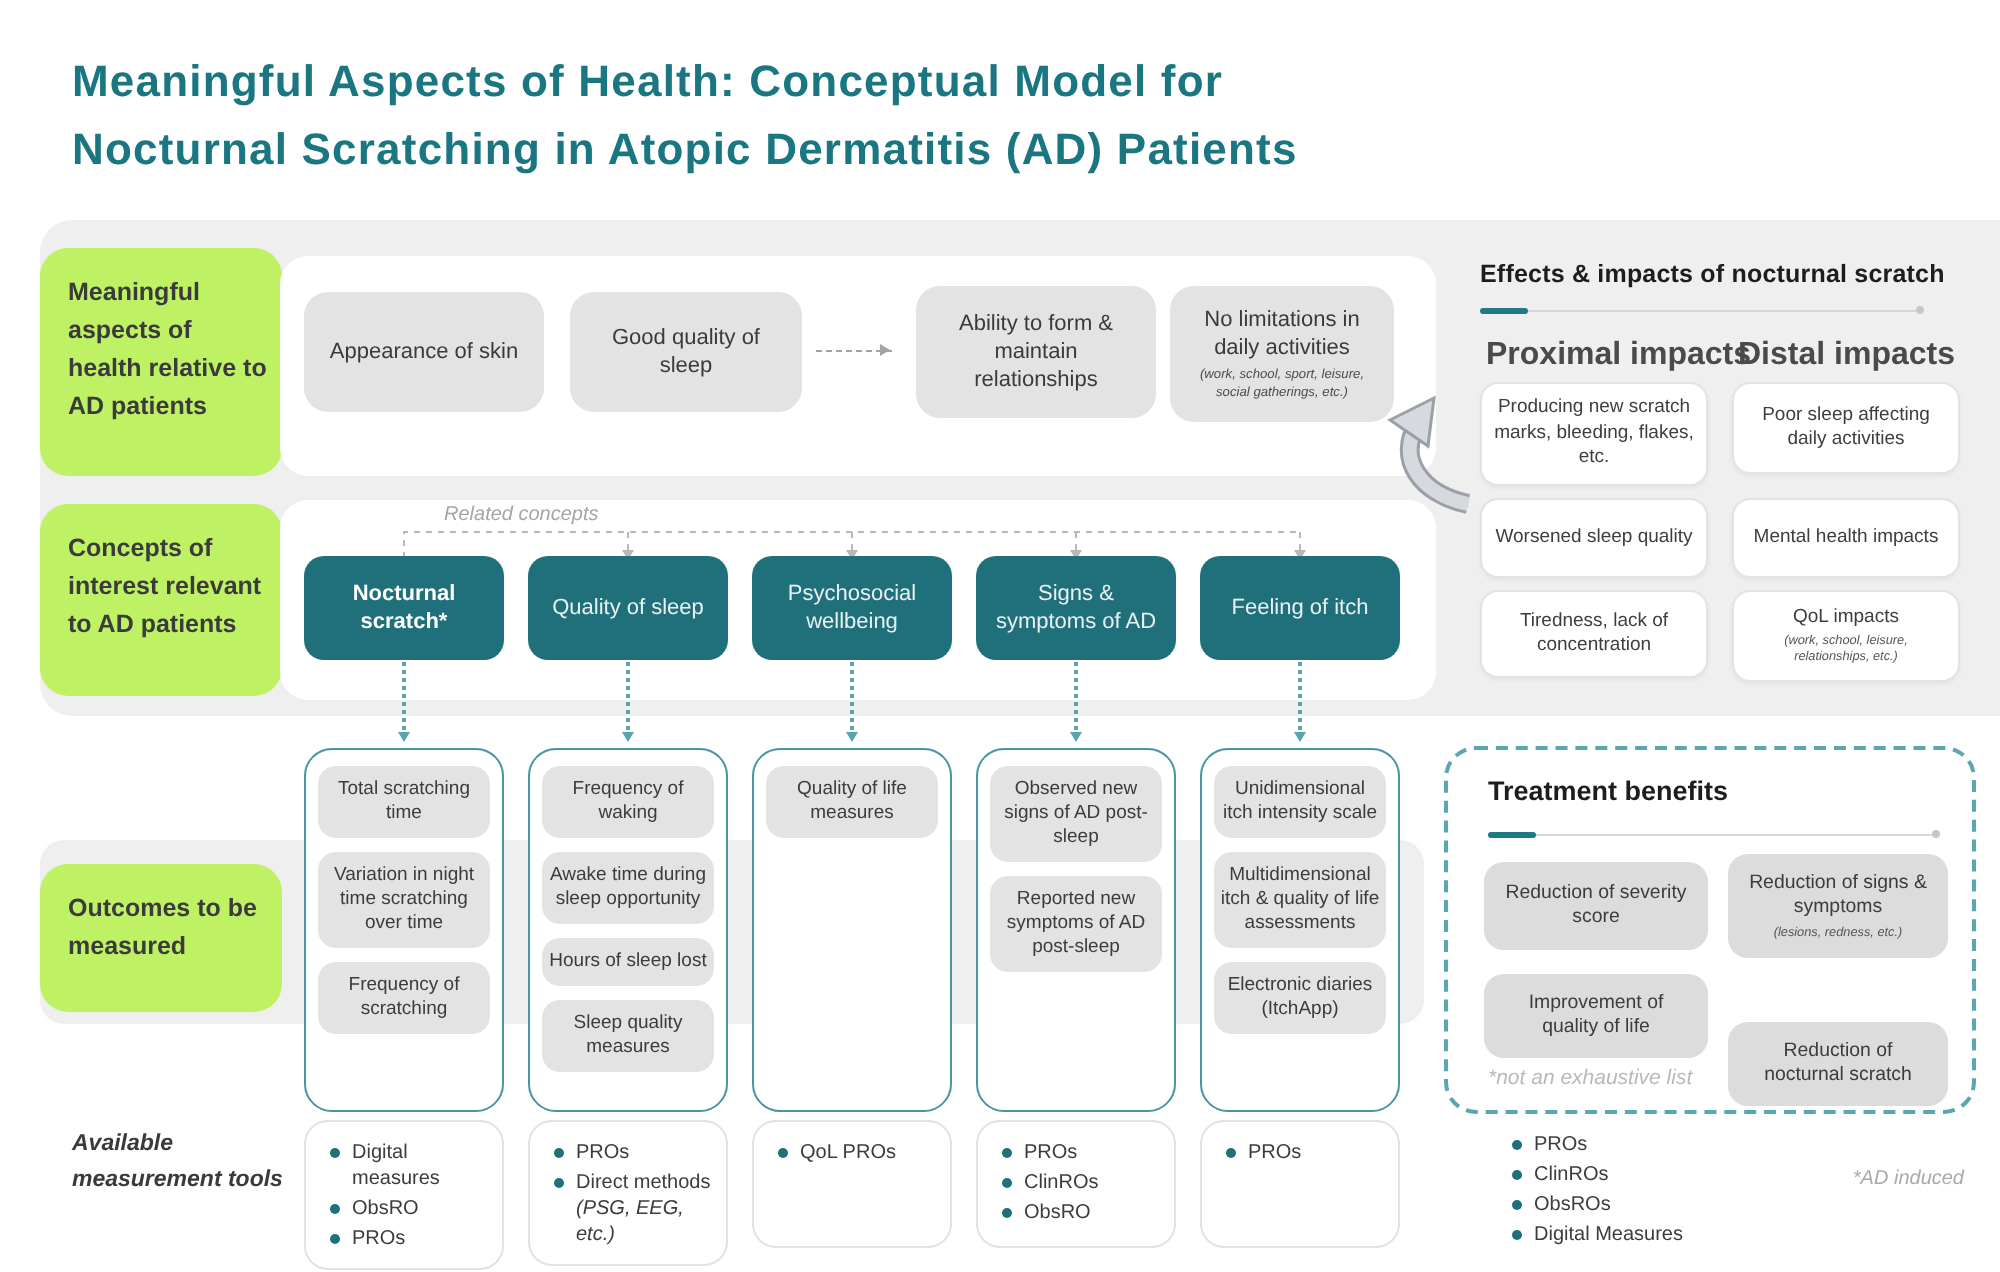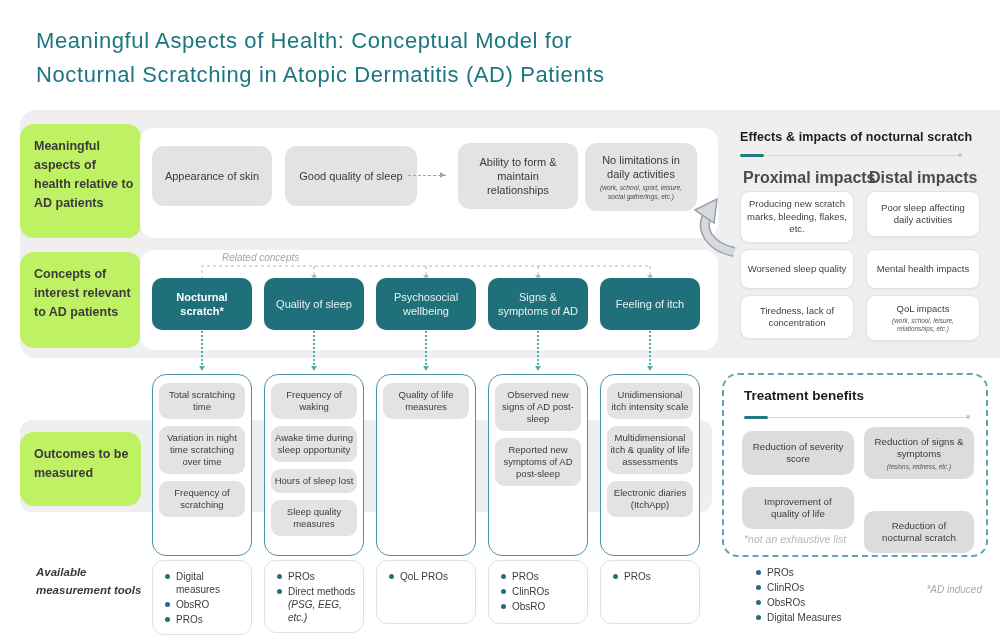--- a/index.html
+++ b/index.html
@@ -1,42 +1,42 @@
 <!DOCTYPE html>
 <html><head>
 <meta charset="utf-8">
 <style>
   * { margin:0; padding:0; box-sizing:border-box; }
   html,body { background:#ffffff; }
   body { font-family:"Liberation Sans", sans-serif; }
   .canvas { position:relative; width:1000px; height:636px; background:#fff; overflow:hidden; }
 
   
-  .title { position:absolute; left:36px; top:24px; color:#1a7781; font-size:22px; line-height:34px; letter-spacing:.6px; font-weight:400; }
+  .title { position:absolute; left:36px; top:24px; color:#1a7781; font-size:22px; line-height:34px; letter-spacing:.6px; font-weight:700; }
 
   
   .band-top { position:absolute; left:20px; top:110px; width:980px; height:248px; background:#efefef; border-radius:16px 0 0 16px; }
   .band-mid { position:absolute; left:20px; top:420px; width:692px; height:92px; background:#efefef; border-radius:12px; }
 
   
   .label-box { position:absolute; background:#bef264; border-radius:14px; color:#3b3b3b; font-weight:bold; font-size:12.5px; line-height:19px; padding:13px 5px 0 14px; }
   #lab-meaningful { left:20px; top:124px; width:121px; height:114px; }
   #lab-concepts   { left:20px; top:252px; width:121px; height:96px; }
   #lab-outcomes   { left:20px; top:432px; width:121px; height:74px; }
 
   
   .panel { position:absolute; background:#fff; border-radius:14px; }
   #panel-row1 { left:140px; top:128px; width:578px; height:110px; }
   #panel-row2 { left:140px; top:250px; width:578px; height:100px; }
 
   
   .gbox { position:absolute; background:#e3e3e3; border-radius:12px; display:flex; flex-direction:column; align-items:center; justify-content:center; text-align:center; font-size:11px; color:#3a3a3a; line-height:14px; padding:4px 8px; }
   .gbox .sub { font-size:6.6px; font-style:italic; line-height:8.5px; margin-top:3px; color:#4c4c4c; }
   #m-0 { left:12px;  top:18px; width:120px; height:60px; }
-  #m-1 { left:145px; top:18px; width:132px; height:60px; }
+  #m-1 { left:145px; top:18px; width:116px; height:60px; }
   #m-2 { left:318px; top:15px; width:120px; height:66px; }
   #m-3 { left:445px; top:15px; width:112px; height:68px; }
   .dashed-arrow { position:absolute; left:268px; top:47px; width:38px; height:0; border-top:1.4px dashed #a3a3a3; }
   .dashed-arrow::after { content:""; position:absolute; right:-2px; top:-4px; border:3.5px solid transparent; border-left:5px solid #a3a3a3; }
 
   
   .teal-box { position:absolute; top:28px; width:100px; height:52px; background:#20707b; border-radius:10px; color:#e9f1f2; display:flex; align-items:center; justify-content:center; text-align:center; font-size:11px; line-height:14px; padding:0 7px; }
   #c-0 { left:12px;  font-weight:bold; color:#ffffff; }
   #c-1 { left:124px; }
   #c-2 { left:236px; }

